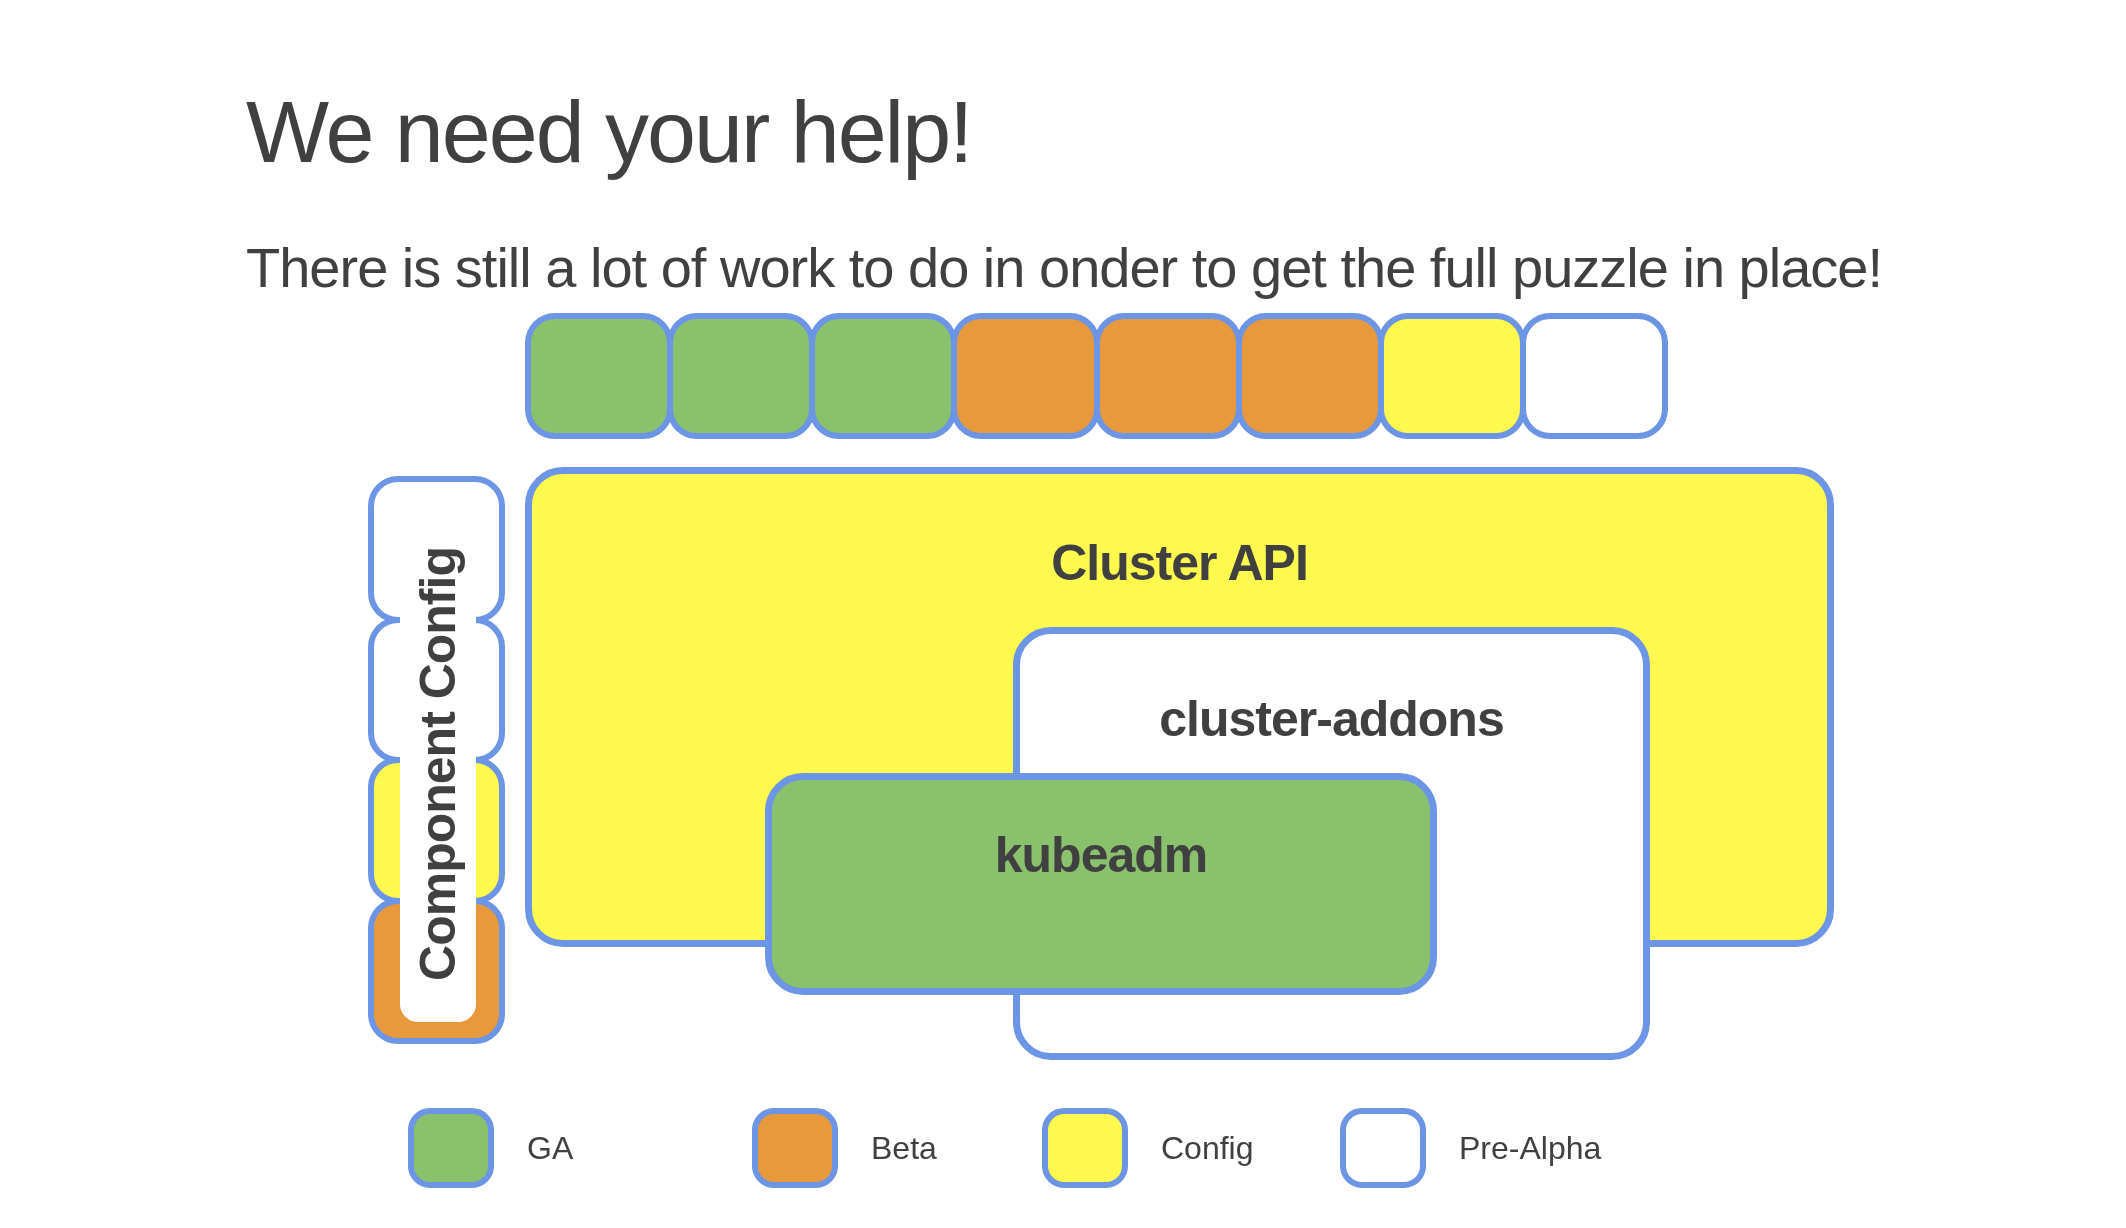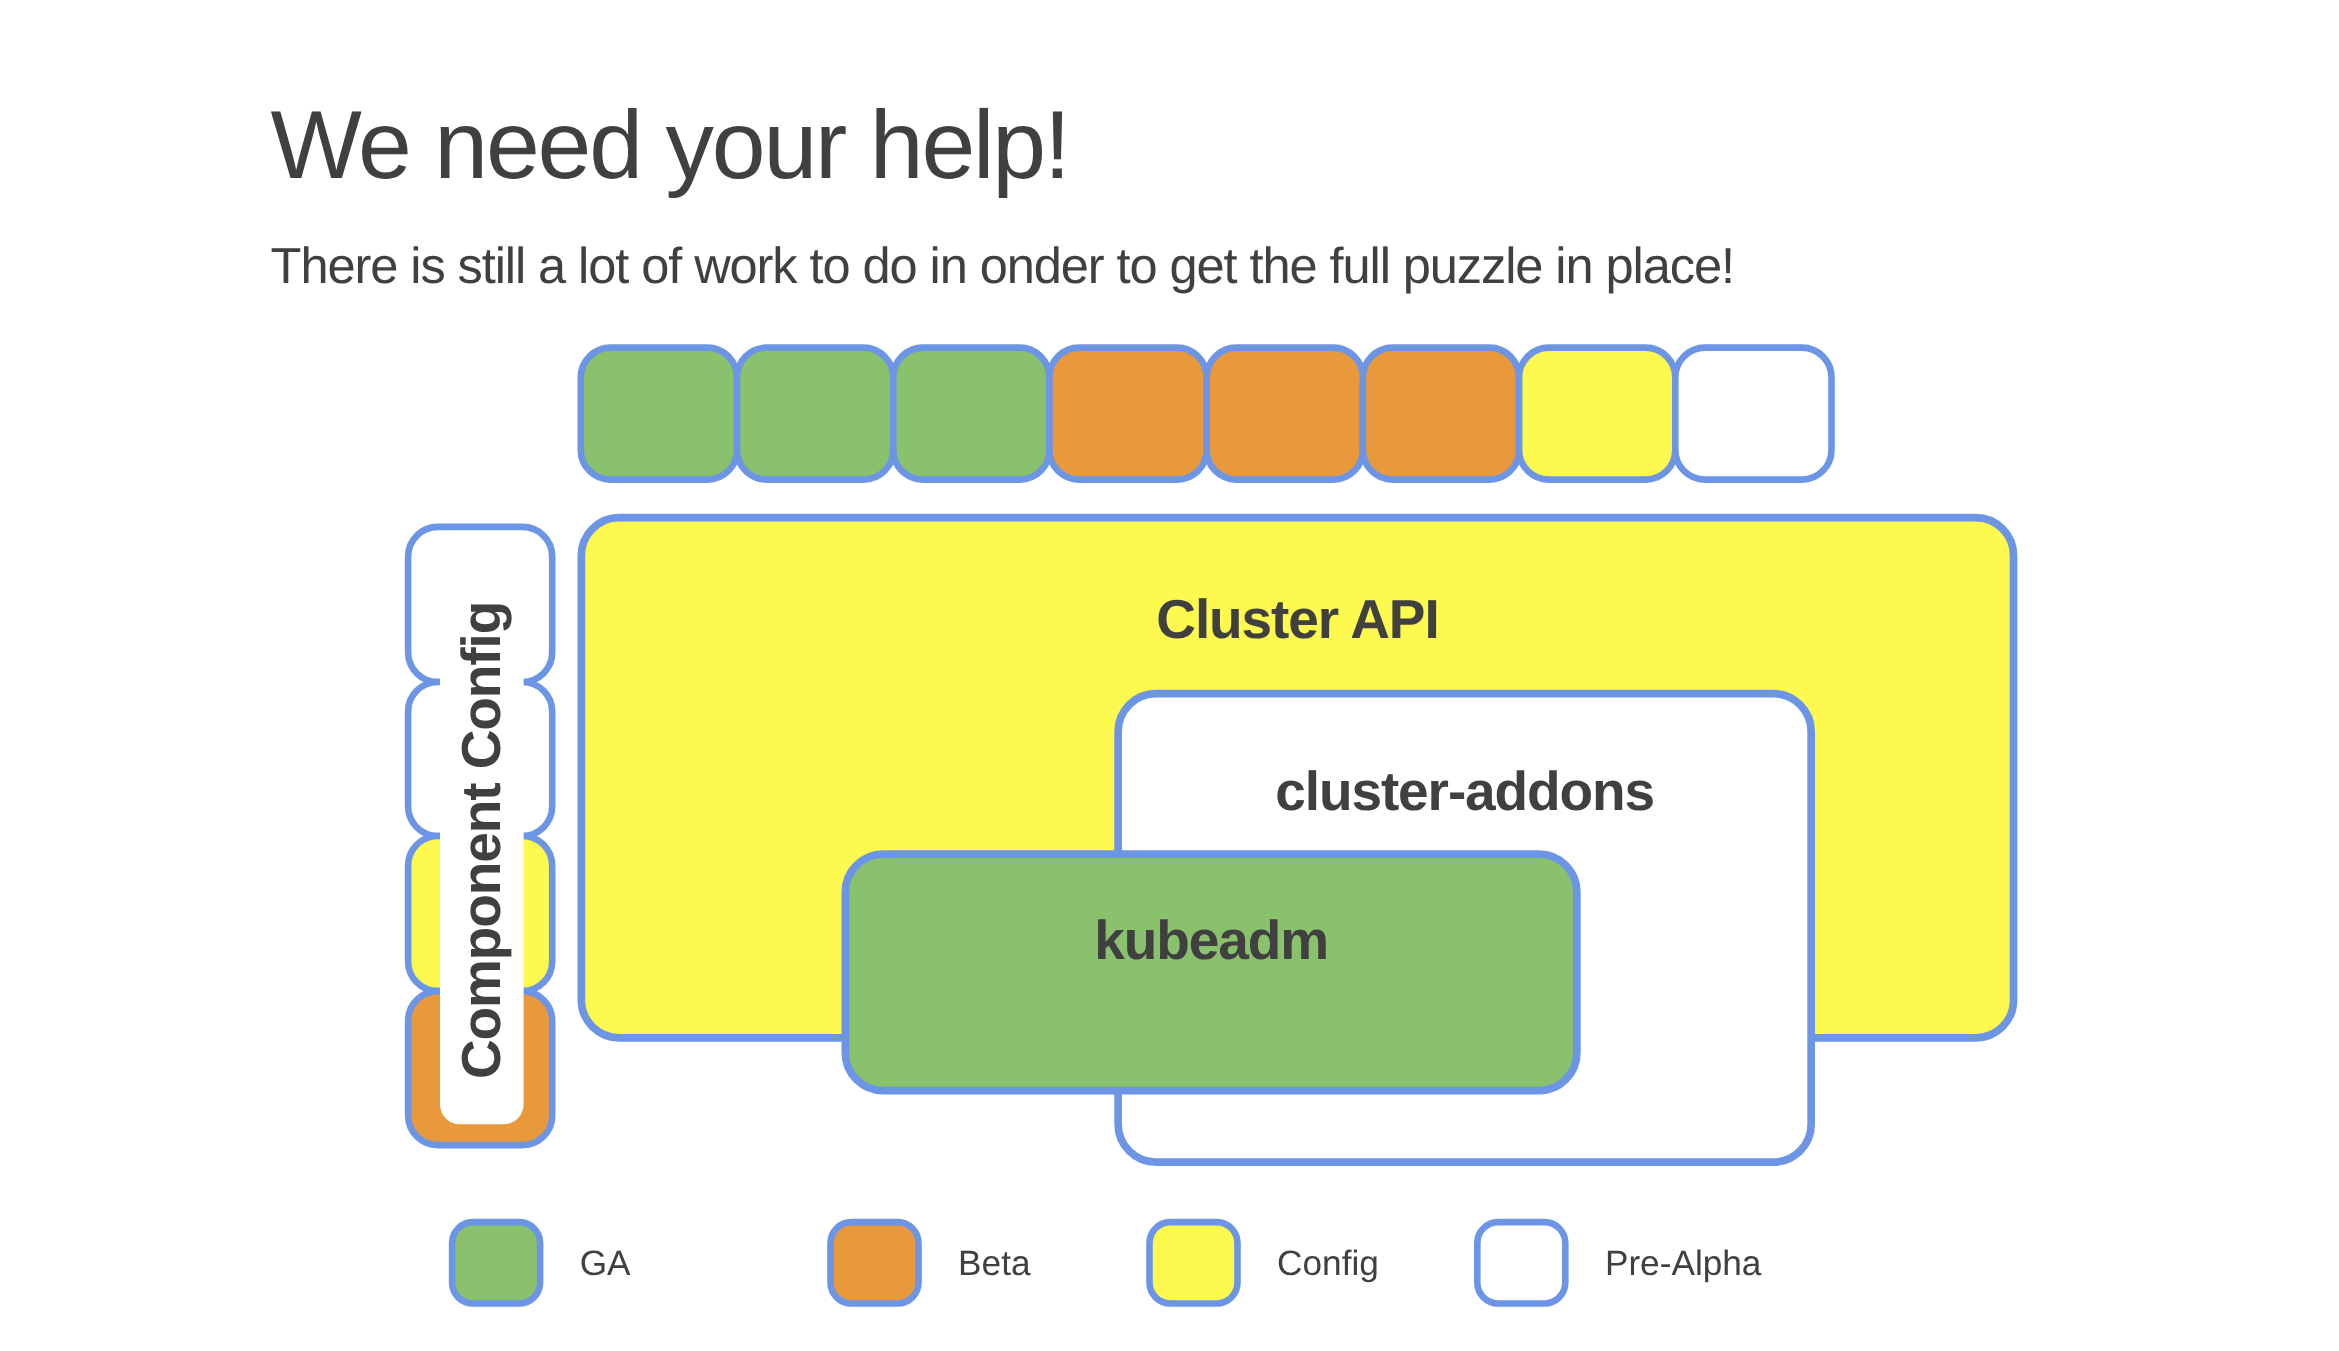--- a/index.html
+++ b/index.html
@@ -11,22 +11,22 @@
     color:#404040;
     overflow:hidden;
   }
   
   .title{
     position:absolute;left:246px;top:22px;
     font-size:88px;font-weight:400;letter-spacing:-2px;
     white-space:nowrap;
   }
   .subtitle{
-    position:absolute;left:246px;top:168px;
-    font-size:46px;font-weight:400;letter-spacing:-1px;
+    position:absolute;left:246px;top:179px;
+    font-size:56px;font-weight:400;letter-spacing:-1px;
     white-space:nowrap;
   }
   
   .bd{border:6px solid #6c95e6;box-sizing:border-box;background:#fff;}
   .blk{position:absolute;box-sizing:border-box;border:7px solid #6c95e6;border-radius:38px;}
   .blk-label{
     display:block;width:100%;text-align:center;
     font-weight:700;font-size:50px;letter-spacing:-1px;
     white-space:nowrap;
   }

